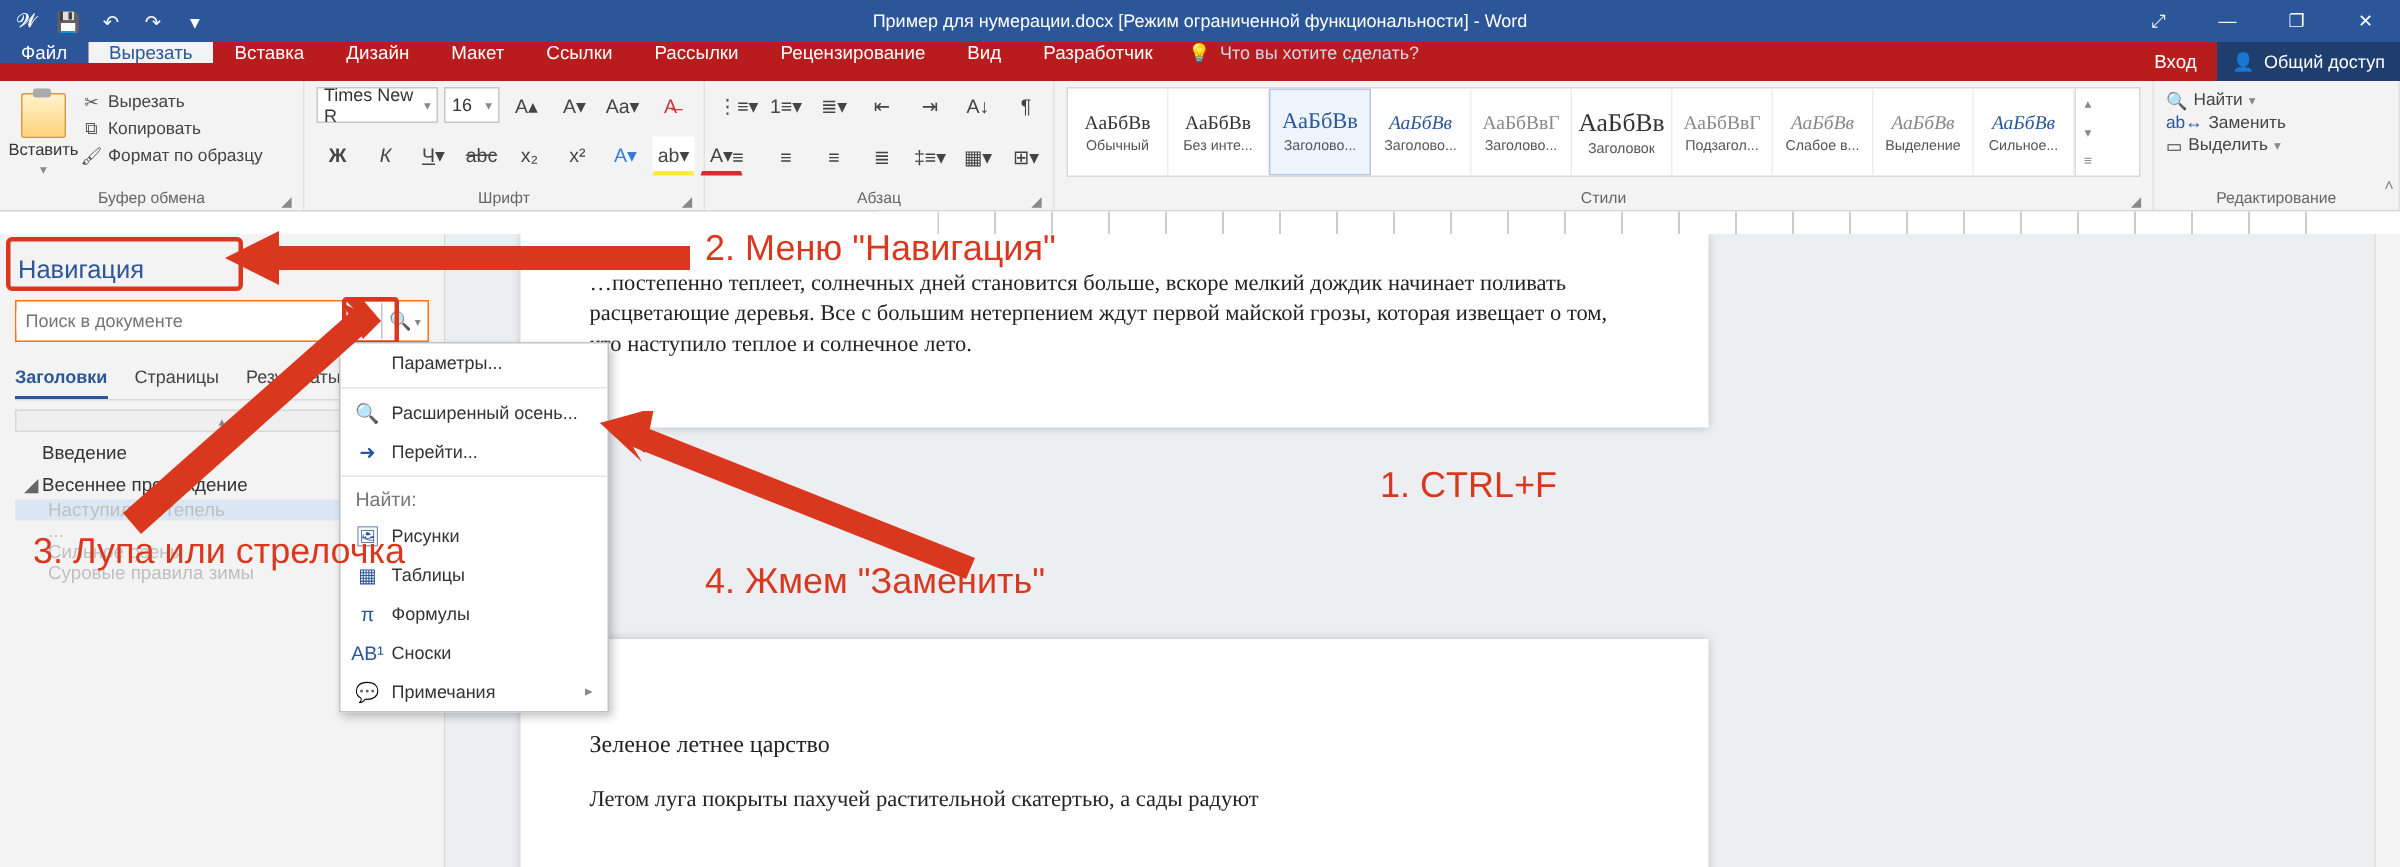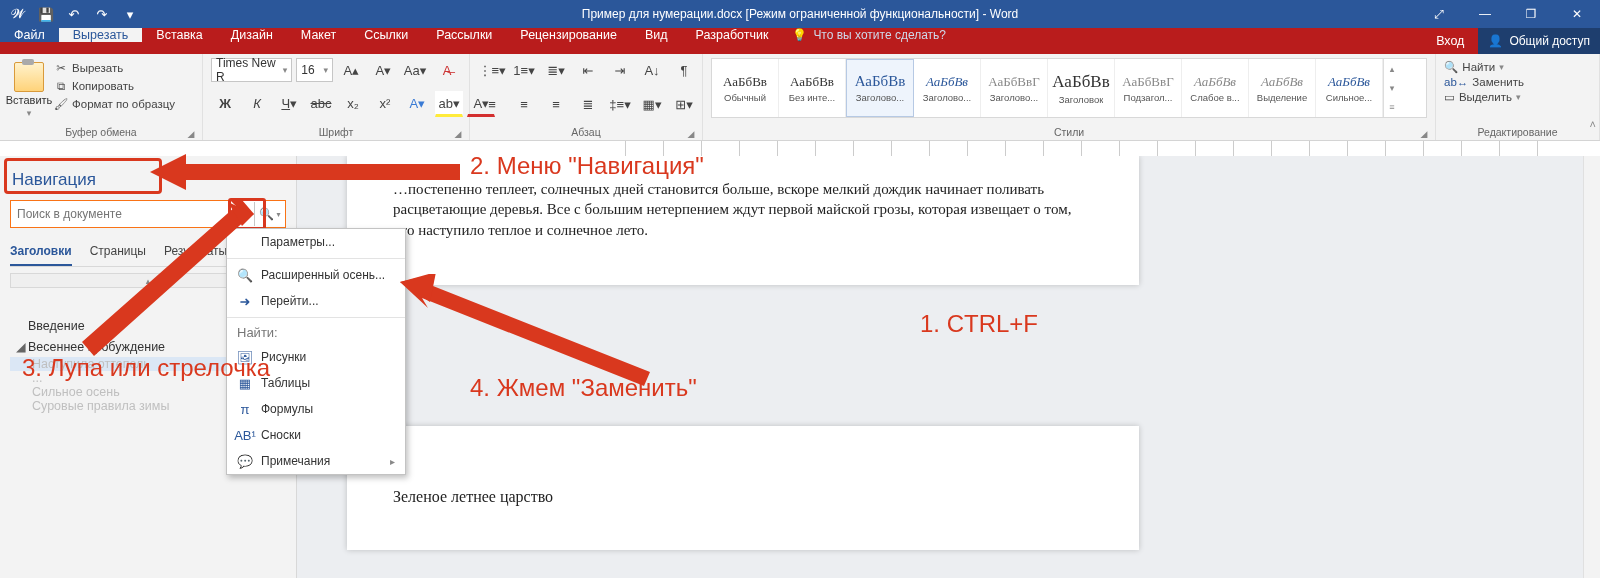--- a/index.html
+++ b/index.html
@@ -49,21 +49,21 @@
 .nav-title{font-size:17px;color:#2b579a;padding:4px 2px 10px 2px}
 .nav-title-box{border:3px solid #d9381e;border-radius:4px;position:absolute;left:4px;top:2px;width:152px;height:30px;pointer-events:none}
 .nav-search{display:flex;align-items:center;height:26px;border:1px solid #f97316;background:#fff}
 .nav-search input{flex:1;border:none;outline:none;font-size:12px;padding:0 6px;color:#777}
 .nav-search-btn{width:30px;height:24px;border-left:1px solid #c6c6c6;display:flex;align-items:center;justify-content:center;color:#555;position:relative}
 .nav-search-btn-outline{position:absolute;border:3px solid #d9381e;border-radius:3px;pointer-events:none;left:228px;top:42px;width:32px;height:26px}
 .nav-tabs{display:flex;gap:18px;margin-top:10px;font-size:12px;color:#444;border-bottom:1px solid #d8d8d8}
 .nav-tab{padding:6px 0;cursor:pointer}
 .nav-tab.active{color:#2b579a;border-bottom:2px solid #2b579a;font-weight:600}
 .nav-collapse{height:13px;border:1px solid #d8d8d8;background:#efefef;margin-top:6px;display:flex;align-items:center;justify-content:center;color:#888;font-size:9px}
-.nav-tree{margin-top:28px;font-size:12.5px;color:#333}
+.nav-tree{margin-top:4px;font-size:12.5px;color:#333}
 .nav-node{padding:3px 0 3px 6px}
 .nav-node .tw{color:#666;display:inline-block;width:12px}
 .nav-sub{padding-left:22px;color:#bfbfbf}
 .sel-row{background:#dbe7f5}
 .dropdown{position:absolute;left:226px;top:72px;width:178px;background:#fff;border:1px solid #c3c3c3;box-shadow:2px 3px 6px rgba(0,0,0,0.25);font-size:12px;color:#333;z-index:50}
 .dd-item{display:flex;align-items:center;gap:8px;padding:5px 10px}
 .dd-ico{width:16px;height:16px;display:inline-flex;align-items:center;justify-content:center;color:#2b579a;font-size:13px}
 .dd-sep{height:1px;background:#e3e3e3;margin:3px 0}
 .dd-head{padding:4px 10px;color:#777;font-size:13px}
 .dd-item.hl{border:3px solid #d9381e;border-radius:3px;margin:-1px 3px;padding:3px 7px}
@@ -350,20 +350,21 @@
         <span class="dd-arrow">▸</span>
       </div>
   </div>
 
   <div class="doc-wrap" style="margin-left:0">
     <div class="page p1">
       <p>…постепенно теплеет, солнечных дней становится больше, вскоре мелкий дождик начинает поливать расцветающие деревья. Все с большим нетерпением ждут первой майской грозы, которая извещает о том, что наступило теплое и солнечное лето.</p>
     </div>
     <div class="page p2">
       <h3>Зеленое летнее царство</h3>
+      <p>Летом луга покрыты пахучей растительной скатертью, а сады радуют</p>
     </div>
     <div class="scroll-v"></div>
   </div>
 </div>
 
 <div class="anno" style="left:470px;top:152px">2. Меню "Навигация"</div>
 <div class="anno" style="left:920px;top:310px">1. CTRL+F</div>
 <div class="anno" style="left:22px;top:354px;line-height:1.2">3. Лупа или стрелочка</div>
 <div class="anno" style="left:470px;top:374px">4. Жмем "Заменить"</div>
 

